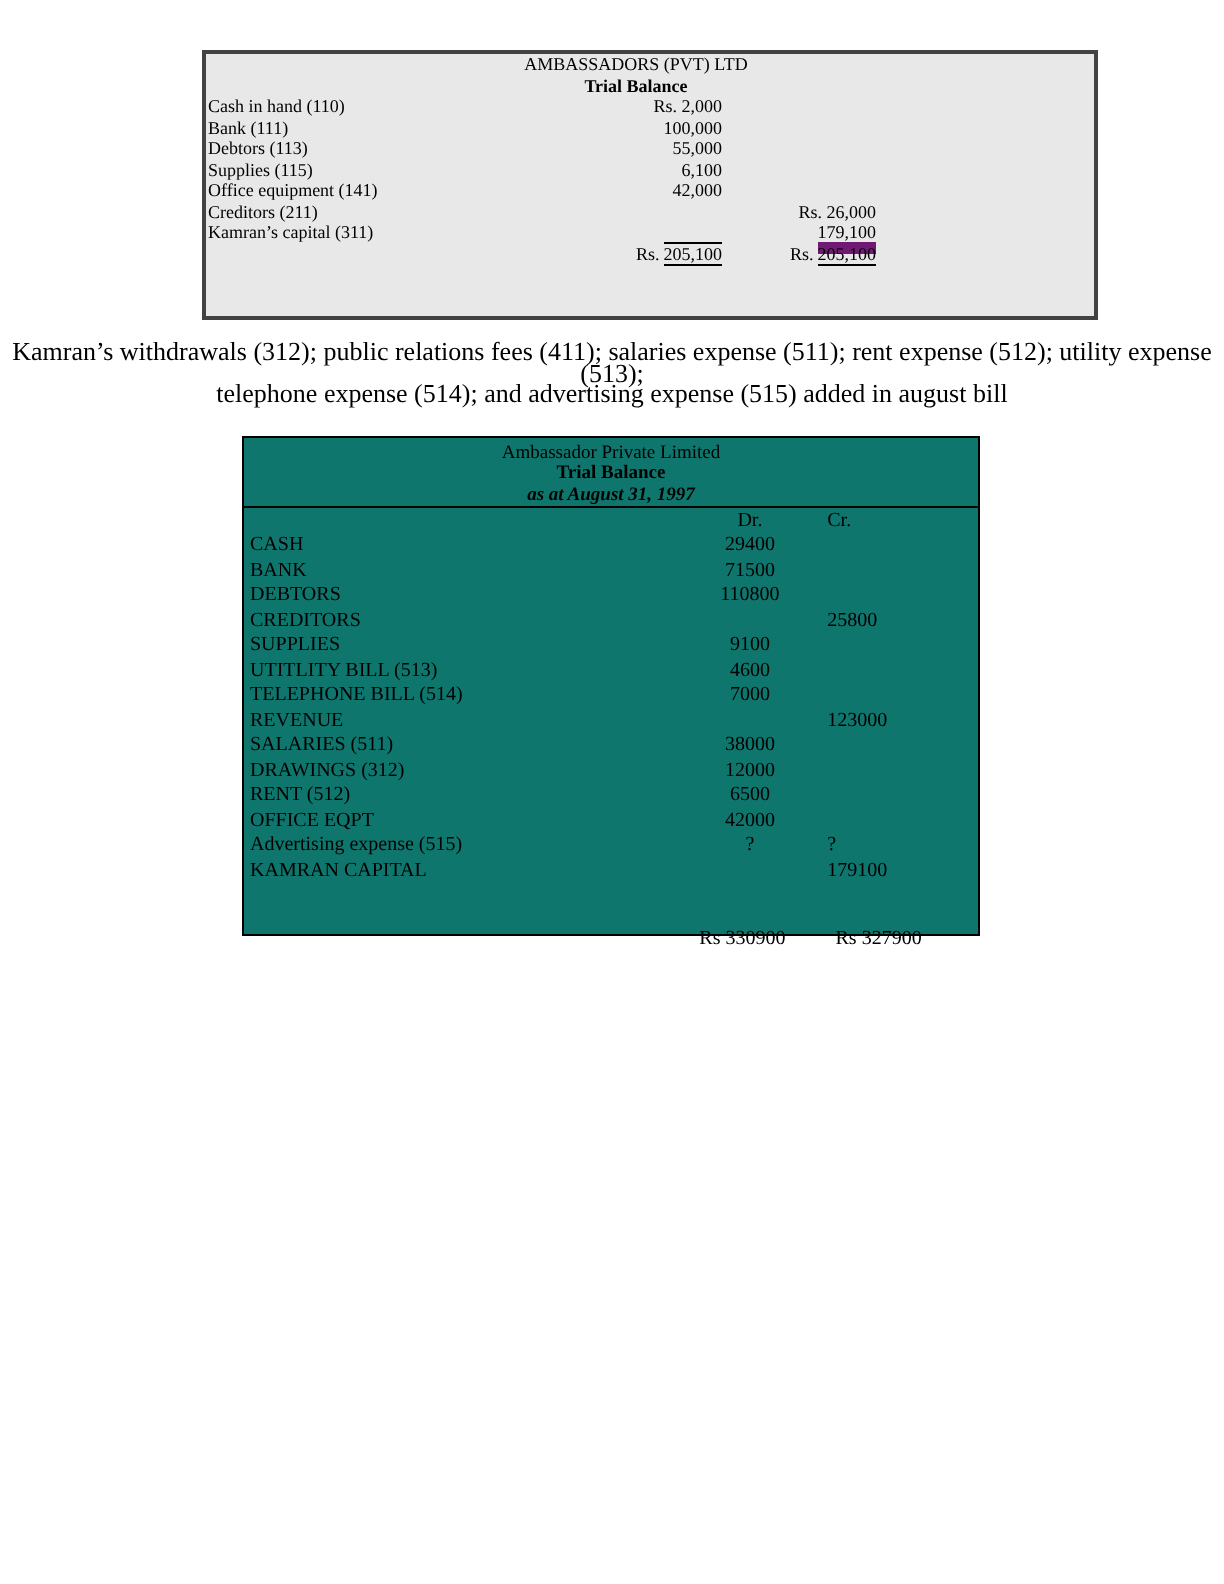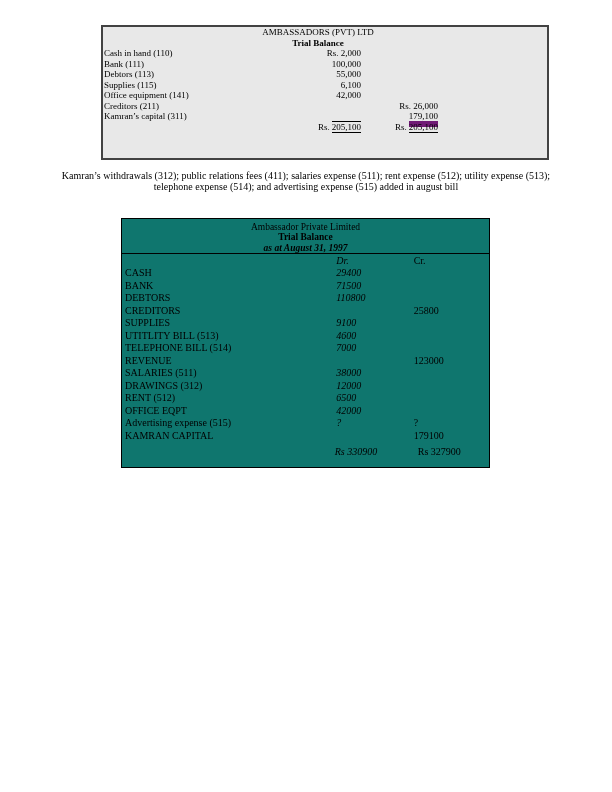--- a/index.html
+++ b/index.html
@@ -18,34 +18,34 @@
   .t1dr{width:107px;text-align:right;white-space:nowrap;}
   .t1cr{width:77px;text-align:right;white-space:nowrap;}
   .t1fill{flex:1;}
   span.u{border-bottom:6px solid #701a75;}
   .tot-ou{border-top:1px solid #000;border-bottom:1px solid #000;}
   .tot-u{border-bottom:1px solid #000;}
   .rs{padding-right:2px;}
 
   
   #note{position:absolute;left:0;top:171px;width:612px;text-align:center;
-        font-size:10px;line-height:10.5px;}
+        font-size:13px;line-height:10.5px;}
 
   
   #t2{position:absolute;left:121px;top:218px;width:369px;height:250px;
       border:1px solid #000;box-sizing:border-box;background:#0f766e;
       font-size:10px;}
   #t2 .thead{text-align:center;font-size:9.5px;line-height:10.3px;
              padding-top:3px;height:31px;border-bottom:1px solid #000;}
   .t2hdr{display:flex;height:13px;line-height:13px;}
   .t2row{display:flex;height:12.5px;line-height:12.5px;}
   .t2label{width:213px;padding-left:3px;white-space:nowrap;}
-  .t2dr{width:78px;text-align:left;white-space:nowrap;font-style:italic;}
+  .t2dr{width:78px;text-align:center;white-space:nowrap;}
   .t2cr{width:76px;white-space:nowrap;}
-  .t2totals{margin-top:4px;gap:10px;}
+  .t2totals{margin-top:22px;gap:10px;}
 </style>
 </head>
 <body>
 
 <div class="page">
 
   <div id="t1">
     <div class="thead">
       <div>AMBASSADORS (PVT) LTD</div>
       <div class="b">Trial Balance</div>

